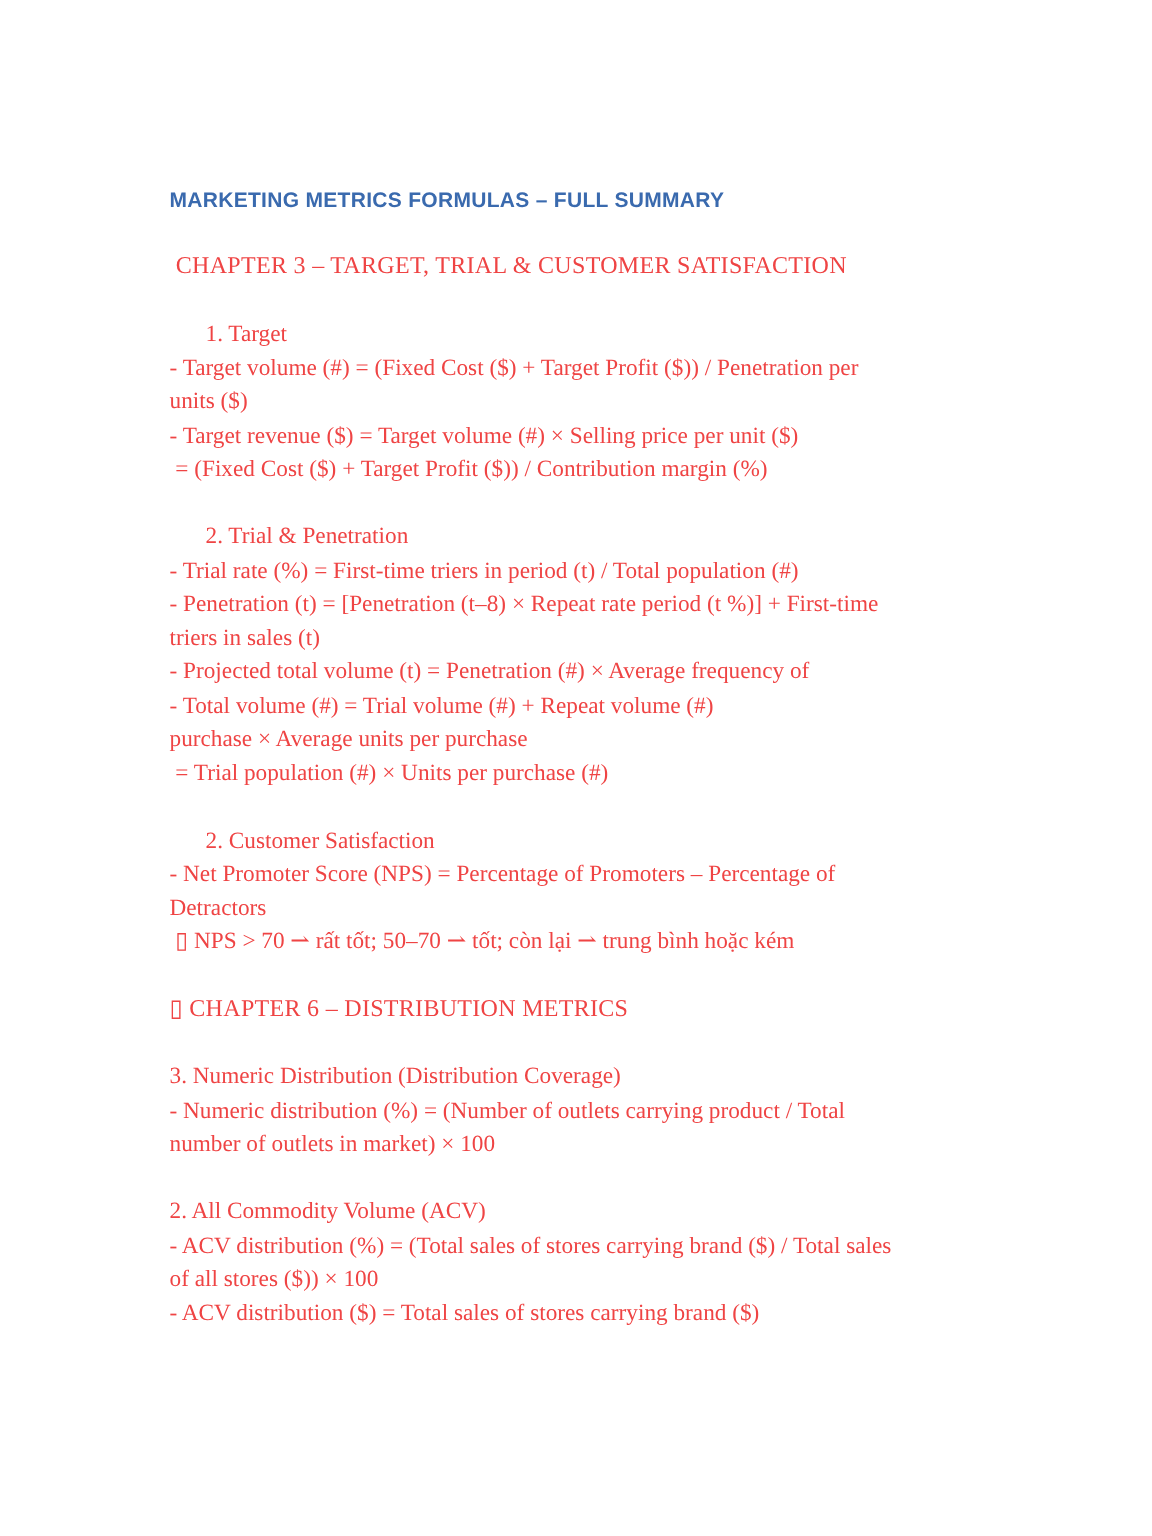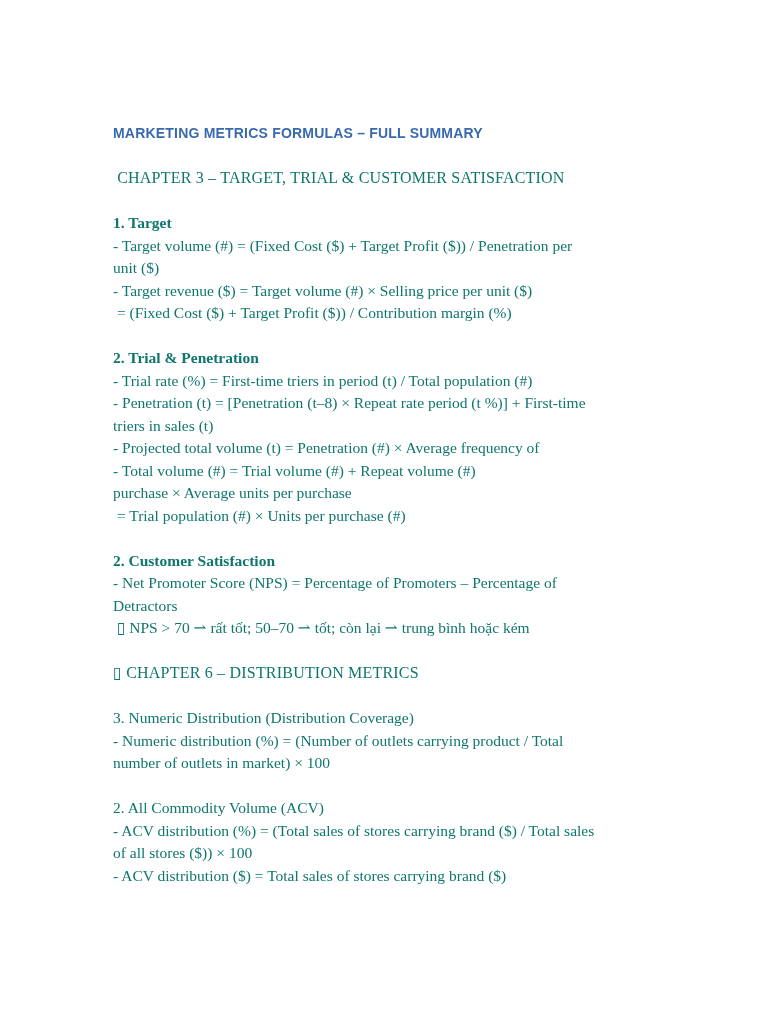--- a/index.html
+++ b/index.html
@@ -28,44 +28,45 @@
     margin: 0 0 22.5px 0;
     white-space: pre;
   }
   .para {
     margin: 0 0 22.5px 0;
   }
   .line {
     font-family: "Liberation Serif", "DejaVu Serif", serif;
     font-size: 15.5px;
     line-height: 22.5px;
-    color: #0f766e;
+    color: #ef4444;
     white-space: pre;
   }
   .line.bold {
-    font-weight: 700;
+    font-weight: 400;
+    margin-left: 24px;
   }
   .para.chapter .line {
     font-size: 16px;
     letter-spacing: 0.2px;
   }
 </style>
 </head>
 <body>
 
 <div class="page">
   <div class="doc-title" style="color: rgb(58, 106, 174);">MARKETING METRICS FORMULAS – FULL SUMMARY</div>
   <div>
       <div class="para chapter">
         <div class="line"> CHAPTER 3 – TARGET, TRIAL &amp; CUSTOMER SATISFACTION</div>
       </div>
       <div class="para">
         <div class="line bold">1. Target</div>
         <div class="line">- Target volume (#) = (Fixed Cost ($) + Target Profit ($)) / Penetration per</div>
-        <div class="line">unit ($)</div>
+        <div class="line">units ($)</div>
         <div class="line">- Target revenue ($) = Target volume (#) × Selling price per unit ($)</div>
         <div class="line"> = (Fixed Cost ($) + Target Profit ($)) / Contribution margin (%)</div>
       </div>
       <div class="para">
         <div class="line bold">2. Trial &amp; Penetration</div>
         <div class="line">- Trial rate (%) = First-time triers in period (t) / Total population (#)</div>
         <div class="line">- Penetration (t) = [Penetration (t–8) × Repeat rate period (t %)] + First-time</div>
         <div class="line">triers in sales (t)</div>
         <div class="line">- Projected total volume (t) = Penetration (#) × Average frequency of</div>
         <div class="line">- Total volume (#) = Trial volume (#) + Repeat volume (#)</div>

